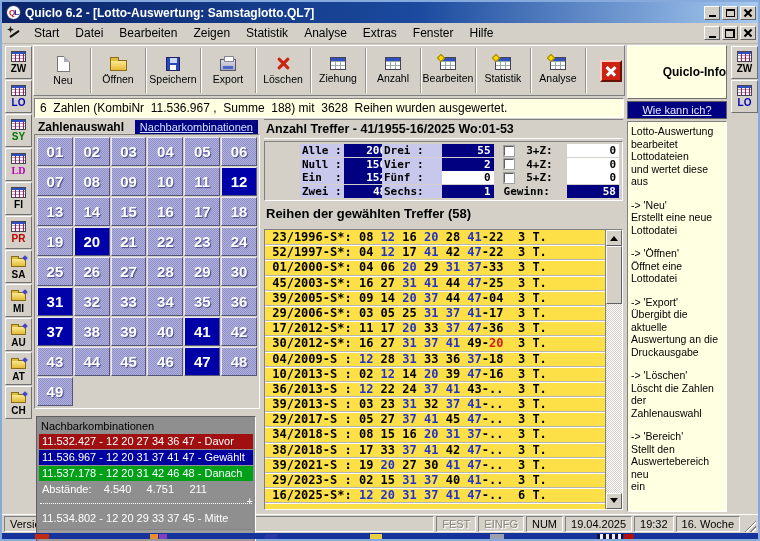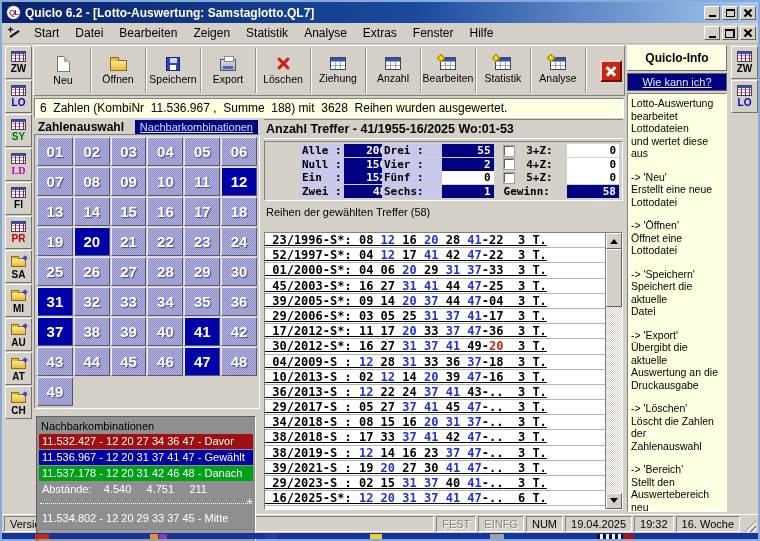--- a/index.html
+++ b/index.html
@@ -106,37 +106,37 @@
   .stats-box { height:60px; border:1px solid; border-color:#808080 #fff #fff #808080; background:#d4d0c8; display:flex; padding:2px 3px; gap:8px; margin-top:2px; }
   .stats-col { display:flex; flex-direction:column; justify-content:space-between; }
   .stats-col.c1 { width:106px;padding-left:32px; } .stats-col.c2 { width:112px; } .stats-col.c3 { width:118px; }
   .stat-row { display:flex; align-items:center; height:13px; font-family:"DejaVu Sans Mono",monospace; font-size:11px; font-weight:bold; }
   .st-label { background:#c8c8ec; padding:0 2px; white-space:pre; flex:1; height:13px; line-height:13px; }
   .st-label.white { background:transparent; }
   .st-val { width:52px; text-align:right; padding:0 3px; height:13px; line-height:13px; flex:none; }
   .st-val.hl { background:#000080; color:#fff; }
   .st-val.plain { background:#fff; color:#000; }
   .checkbox { width:10px; height:10px; background:#fff; border:1px solid; border-color:#606060 #fff #fff #606060; outline:1px solid #a0a0a0; margin:0 4px 0 2px; flex:none; }
-  .list-header { font-weight:normal; font-size:11px; padding:5px 0 2px 2px; }
-  .list-box { flex:1; border:1px solid; border-color:#808080 #fff #fff #808080; background:#ffffff; display:flex; min-height:0; margin-top:12px;text-decoration:underline; }
+  .list-header { font-weight:bold; font-size:13px; padding:5px 0 2px 2px; }
+  .list-box { flex:1; border:1px solid; border-color:#808080 #fff #fff #808080; background:#fde047; display:flex; min-height:0; margin-top:6px; }
   .res-rows { flex:1; overflow:hidden; }
   .res-row { height:15.2px; line-height:15px; font-family:"DejaVu Sans Mono",monospace; font-size:12px; font-weight:bold; white-space:pre; border-bottom:1px solid #b4b4b4; box-shadow:0 1px 0 #fff; }
   .res-n.m, .res-z.mz-b { color:#2233cc; }
   .res-z.mz { color:#cc2211; }
   
   .vscroll { width:17px; flex:none; background:repeating-conic-gradient(#fff 0% 25%,#d4d0c8 0% 50%) 0 0/2px 2px; border-left:1px solid #808080; display:flex; flex-direction:column; }
   .sc-btn { width:16px; height:16px; background:#d4d0c8; border:1px solid; border-color:#fff #606060 #606060 #fff; display:grid; place-items:center; flex:none; }
   .sc-btn.down { margin-top:auto; }
   .tri-up { width:0; height:0; border:4px solid transparent; border-bottom:5px solid #000; margin-top:-3px; }
   .tri-down { width:0; height:0; border:4px solid transparent; border-top:5px solid #000; margin-bottom:-3px; }
   .sc-thumb { width:16px; height:58px; background:#d4d0c8; border:1px solid; border-color:#fff #606060 #606060 #fff; flex:none; }
 
   
   .sidebar { width:101px; flex:none; display:flex; flex-direction:column; padding:1px 1px 2px 0; }
-  .sb-header { background:#ffffe1; border:1px solid; border-color:#fff #707070 #707070 #fff; text-align:center; font-weight:bold; font-size:12px; padding:5px 0; }
+  .sb-header { background:#ffffe1; border:1px solid; border-color:#fff #707070 #707070 #fff; text-align:right; font-weight:bold; font-size:12px; padding:19px 0; }
   .sb-link { background:#000080; color:#e8e8ff; text-decoration:underline; text-align:center; font-size:11px; padding:2px 0; margin-top:2px; border:1px solid #606060; }
   .sb-text { flex:1; background:#ffffe1; border:1px solid; border-color:#808080 #fff #fff #808080; margin-top:2px; padding:3px 2px 3px 3px; overflow:hidden; font-size:10.5px; line-height:12.5px; }
   .sb-par { white-space:pre-line; margin-bottom:11px; }
 
   
   .statusbar { height:19px; flex:none; display:flex; align-items:center; gap:2px; padding:1px 2px; border-top:1px solid #fff; }
   .sb-seg { border:1px solid; border-color:#808080 #fff #fff #808080; height:16px; line-height:14px; padding:0 5px; font-size:11px; white-space:nowrap; }
   .seg-version { flex:1; }
   .seg-dim { color:#8a867e; text-shadow:1px 1px 0 #fff; }
   .grip { width:12px; height:12px; margin-left:2px; background:
@@ -424,24 +424,24 @@
                 <div class="res-row"><span class="res-draw"> 52/1997-S*: </span><span class="res-n">04</span> <span class="res-n m">12</span> <span class="res-n">17</span> <span class="res-n m">41</span> <span class="res-n">42</span> <span class="res-n m">47</span>-<span class="res-z">22</span><span class="res-t">  3 T.</span></div>
                 <div class="res-row"><span class="res-draw"> 01/2000-S*: </span><span class="res-n">04</span> <span class="res-n">06</span> <span class="res-n m">20</span> <span class="res-n">29</span> <span class="res-n m">31</span> <span class="res-n m">37</span>-<span class="res-z">33</span><span class="res-t">  3 T.</span></div>
                 <div class="res-row"><span class="res-draw"> 45/2003-S*: </span><span class="res-n">16</span> <span class="res-n">27</span> <span class="res-n m">31</span> <span class="res-n m">41</span> <span class="res-n">44</span> <span class="res-n m">47</span>-<span class="res-z">25</span><span class="res-t">  3 T.</span></div>
                 <div class="res-row"><span class="res-draw"> 39/2005-S*: </span><span class="res-n">09</span> <span class="res-n">14</span> <span class="res-n m">20</span> <span class="res-n m">37</span> <span class="res-n">44</span> <span class="res-n m">47</span>-<span class="res-z">04</span><span class="res-t">  3 T.</span></div>
                 <div class="res-row"><span class="res-draw"> 29/2006-S*: </span><span class="res-n">03</span> <span class="res-n">05</span> <span class="res-n">25</span> <span class="res-n m">31</span> <span class="res-n m">37</span> <span class="res-n m">41</span>-<span class="res-z">17</span><span class="res-t">  3 T.</span></div>
                 <div class="res-row"><span class="res-draw"> 17/2012-S*: </span><span class="res-n">11</span> <span class="res-n">17</span> <span class="res-n m">20</span> <span class="res-n">33</span> <span class="res-n m">37</span> <span class="res-n m">47</span>-<span class="res-z">36</span><span class="res-t">  3 T.</span></div>
                 <div class="res-row"><span class="res-draw"> 30/2012-S*: </span><span class="res-n">16</span> <span class="res-n">27</span> <span class="res-n m">31</span> <span class="res-n m">37</span> <span class="res-n m">41</span> <span class="res-n">49</span>-<span class="res-z mz">20</span><span class="res-t">  3 T.</span></div>
                 <div class="res-row"><span class="res-draw"> 04/2009-S : </span><span class="res-n m">12</span> <span class="res-n">28</span> <span class="res-n m">31</span> <span class="res-n">33</span> <span class="res-n">36</span> <span class="res-n m">37</span>-<span class="res-z">18</span><span class="res-t">  3 T.</span></div>
                 <div class="res-row"><span class="res-draw"> 10/2013-S : </span><span class="res-n">02</span> <span class="res-n m">12</span> <span class="res-n">14</span> <span class="res-n m">20</span> <span class="res-n">39</span> <span class="res-n m">47</span>-<span class="res-z">16</span><span class="res-t">  3 T.</span></div>
                 <div class="res-row"><span class="res-draw"> 36/2013-S : </span><span class="res-n m">12</span> <span class="res-n">22</span> <span class="res-n">24</span> <span class="res-n m">37</span> <span class="res-n m">41</span> <span class="res-n">43</span>-<span class="res-z">..</span><span class="res-t">  3 T.</span></div>
+                <div class="res-row"><span class="res-draw"> 39/2013-S : </span><span class="res-n">03</span> <span class="res-n">23</span> <span class="res-n m">31</span> <span class="res-n">32</span> <span class="res-n m">37</span> <span class="res-n m">41</span>-<span class="res-z">..</span><span class="res-t">  3 T.</span></div>
                 <div class="res-row"><span class="res-draw"> 29/2017-S : </span><span class="res-n">05</span> <span class="res-n">27</span> <span class="res-n m">37</span> <span class="res-n m">41</span> <span class="res-n">45</span> <span class="res-n m">47</span>-<span class="res-z">..</span><span class="res-t">  3 T.</span></div>
                 <div class="res-row"><span class="res-draw"> 34/2018-S : </span><span class="res-n">08</span> <span class="res-n">15</span> <span class="res-n">16</span> <span class="res-n m">20</span> <span class="res-n m">31</span> <span class="res-n m">37</span>-<span class="res-z">..</span><span class="res-t">  3 T.</span></div>
                 <div class="res-row"><span class="res-draw"> 38/2018-S : </span><span class="res-n">17</span> <span class="res-n">33</span> <span class="res-n m">37</span> <span class="res-n m">41</span> <span class="res-n">42</span> <span class="res-n m">47</span>-<span class="res-z">..</span><span class="res-t">  3 T.</span></div>
-                <div class="res-row"><span class="res-draw"> 38/2019-S : </span><span class="res-n m">12</span> <span class="res-n">14</span> <span class="res-n">16</span> <span class="res-n">23</span> <span class="res-n m">37</span> <span class="res-n m">47</span>-<span class="res-z">..</span><span class="res-t">  3 T.</span></div>
                 <div class="res-row"><span class="res-draw"> 39/2021-S : </span><span class="res-n">19</span> <span class="res-n m">20</span> <span class="res-n">27</span> <span class="res-n">30</span> <span class="res-n m">41</span> <span class="res-n m">47</span>-<span class="res-z">..</span><span class="res-t">  3 T.</span></div>
                 <div class="res-row"><span class="res-draw"> 29/2023-S : </span><span class="res-n">02</span> <span class="res-n">15</span> <span class="res-n m">31</span> <span class="res-n m">37</span> <span class="res-n">40</span> <span class="res-n m">41</span>-<span class="res-z">..</span><span class="res-t">  3 T.</span></div>
                 <div class="res-row"><span class="res-draw"> 16/2025-S*: </span><span class="res-n m">12</span> <span class="res-n m">20</span> <span class="res-n m">31</span> <span class="res-n m">37</span> <span class="res-n m">41</span> <span class="res-n m">47</span>-<span class="res-z">..</span><span class="res-t">  6 T.</span></div>
               </div>
             <div class="vscroll">
               <span class="sc-btn">
                   <span class="tri-up"></span>
                 </span>
               <span class="sc-thumb"></span>
               <span class="sc-btn down">
@@ -458,23 +458,20 @@
       <div class="sb-link">Wie kann ich?</div>
       <div class="sb-text" id="sidebar-text">
           <div class="sb-par">Lotto-Auswertung
 bearbeitet Lottodateien
 und wertet diese aus</div>
           <div class="sb-par">-&gt; 'Neu'
 Erstellt eine neue
 Lottodatei</div>
           <div class="sb-par">-&gt; 'Öffnen'
 Öffnet eine Lottodatei</div>
-          <div class="sb-par">-&gt; 'Speichern'
-Speichert die aktuelle
-Datei</div>
           <div class="sb-par">-&gt; 'Export'
 Übergibt die aktuelle
 Auswertung an die
 Druckausgabe</div>
           <div class="sb-par">-&gt; 'Löschen'
 Löscht die Zahlen der
 Zahlenauswahl</div>
           <div class="sb-par">-&gt; 'Bereich'
 Stellt den
 Auswertebereich neu

